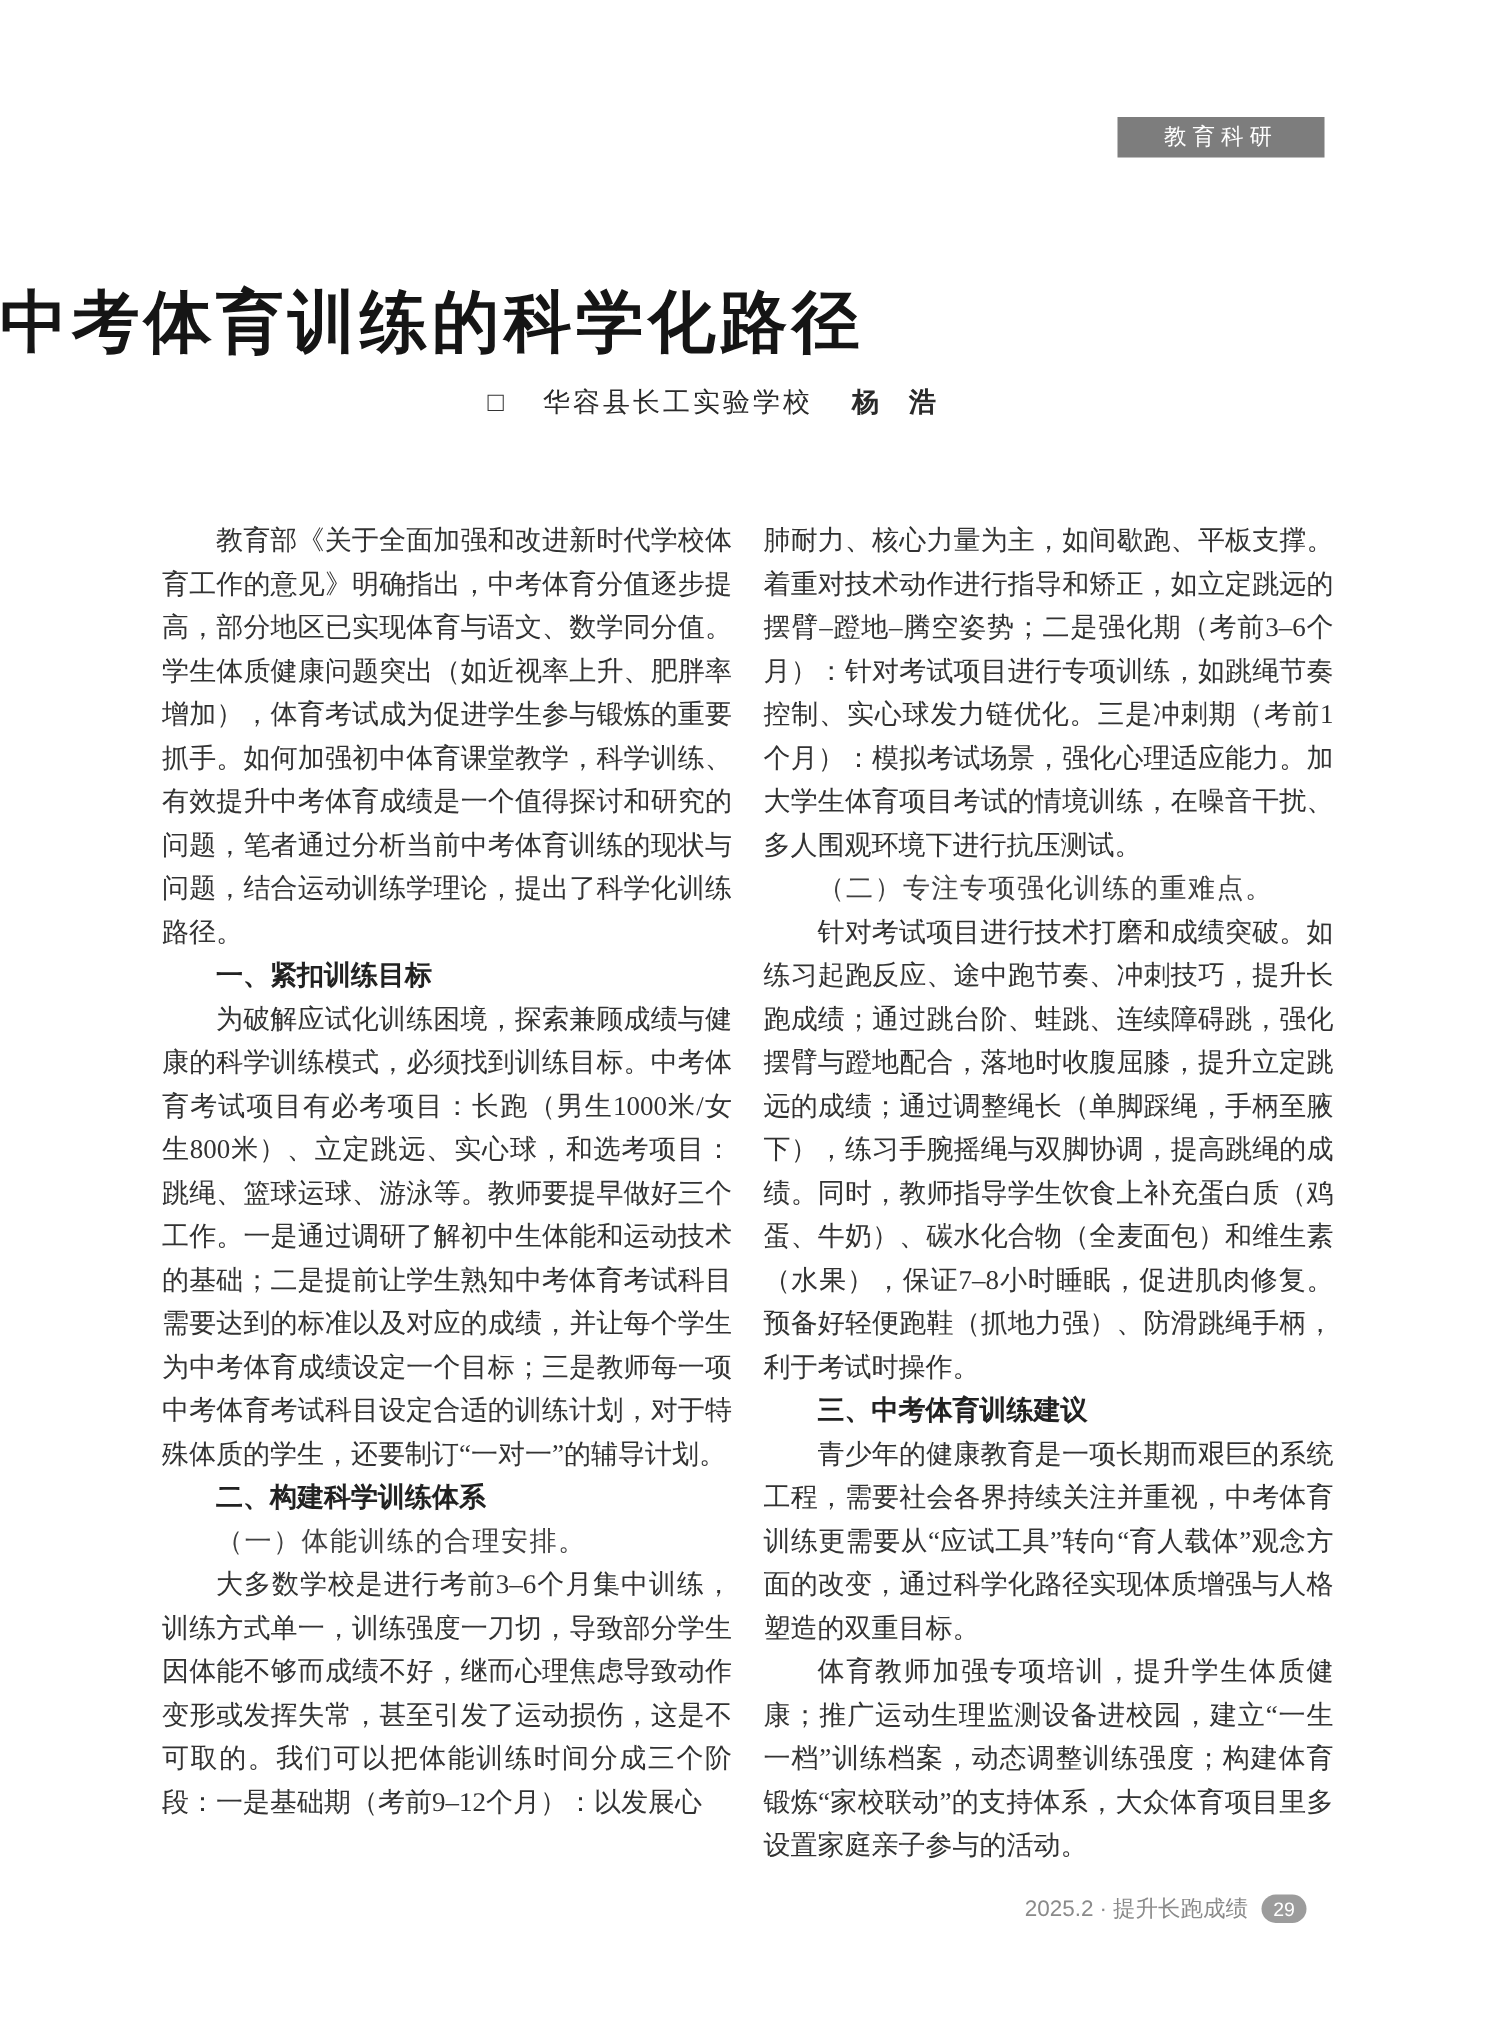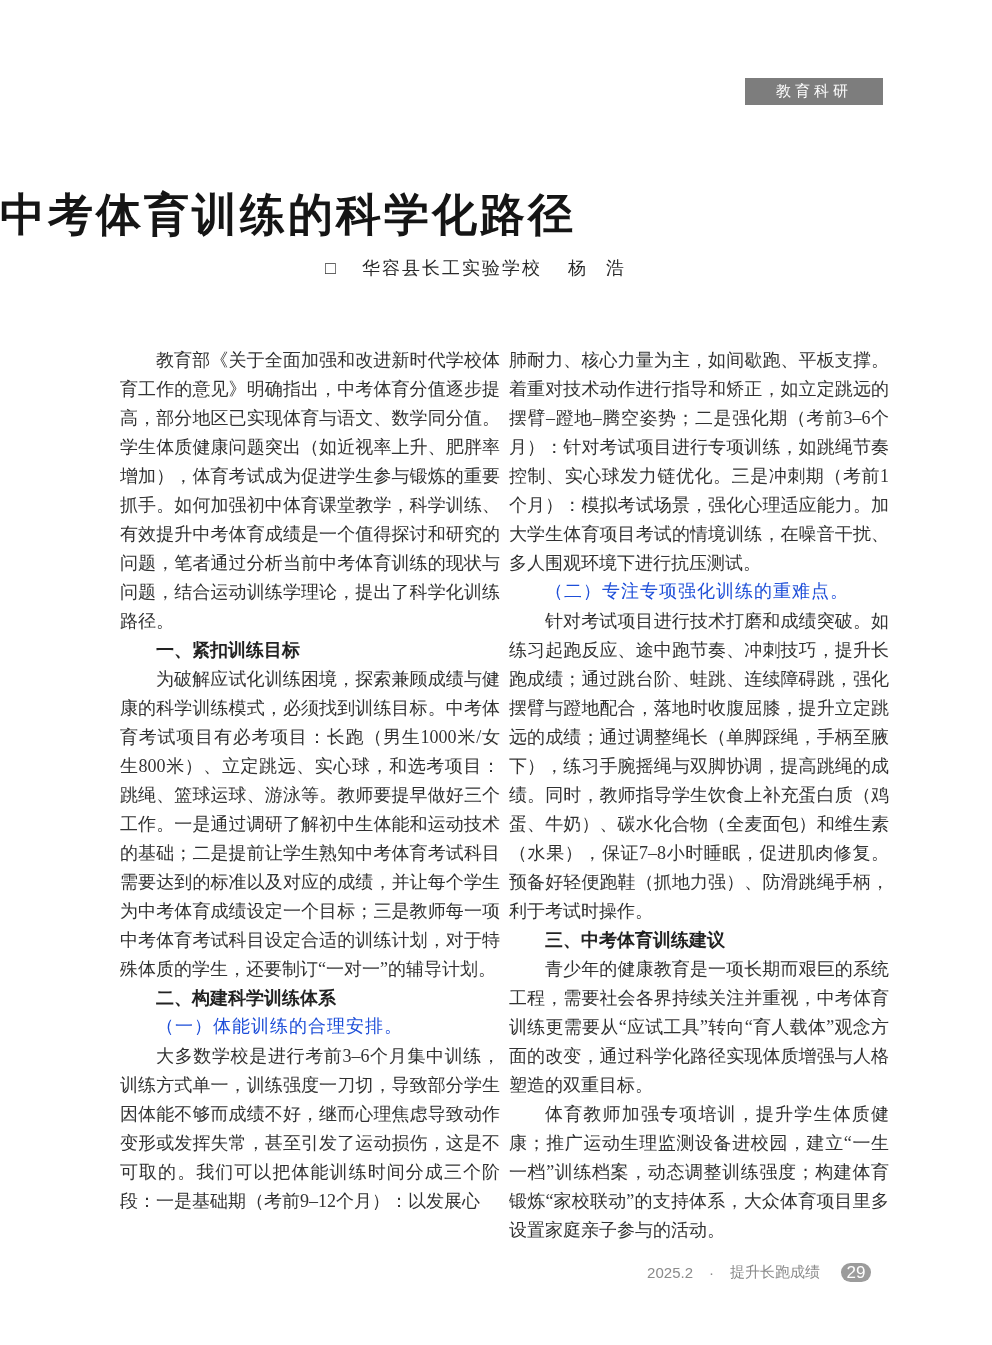--- a/index.html
+++ b/index.html
@@ -46,71 +46,70 @@
     position: absolute;
     left: 0;
     top: 256px;
     width: 100%;
     text-align: center;
     font-size: 18px;
     color: #2a2a2a;
   }
   .byline .marker { margin-right: 26px; color: #333333; }
   .byline .affil  { letter-spacing: 2px; }
-  .byline .name   { margin-left: 26px; font-weight: normal; letter-spacing: 1px; }
+  .byline .name   { margin-left: 26px; font-weight: bold; letter-spacing: 1px; }
   .col {
     position: absolute;
     top: 346px;
     width: 380px;
     font-size: 18px;
     line-height: 29px;
     text-align: justify;
     color: #323232;
   }
-  .col-left  { left: 120px; }
+  .col-left  { left: 108px; }
   .col-right { left: 509px; }
   .col p { margin: 0; }
   .para      { text-indent: 2em; }
   .para-cont { text-indent: 0; }
   .sec-heading {
     margin: 0;
     font-size: 18px;
     line-height: 29px;
     font-weight: bold;
     text-indent: 2em;
     color: #222222;
     font-family: "Liberation Sans", "DejaVu Sans", sans-serif;
     text-align: left;
   }
   .sub-heading {
     text-indent: 2em;
     letter-spacing: 1px;
-    color: #1d4ed8;
-    font-family: Liberation Mono, monospace;
+    color: #404040;
   }
   .page-footer {
     position: absolute;
     top: 1263px;
     right: 79px;
     display: flex;
     align-items: center;
-    gap: 16px;
+    gap: 4px;
     font-family: "Liberation Sans", "DejaVu Sans", sans-serif;
     font-size: 15px;
     color: #8a8a8a;
   }
   .page-footer .pagenum {
     margin-left: 5px;
     min-width: 26px;
     height: 19px;
     padding: 0 2px;
     border-radius: 10px;
     background: #9c9c9c;
     color: #ffffff;
-    font-size: 17px;
+    font-size: 13px;
     display: flex;
     align-items: center;
     justify-content: center;
   }
 </style>
 </head>
 <body>
 
 <div class="page">
 

